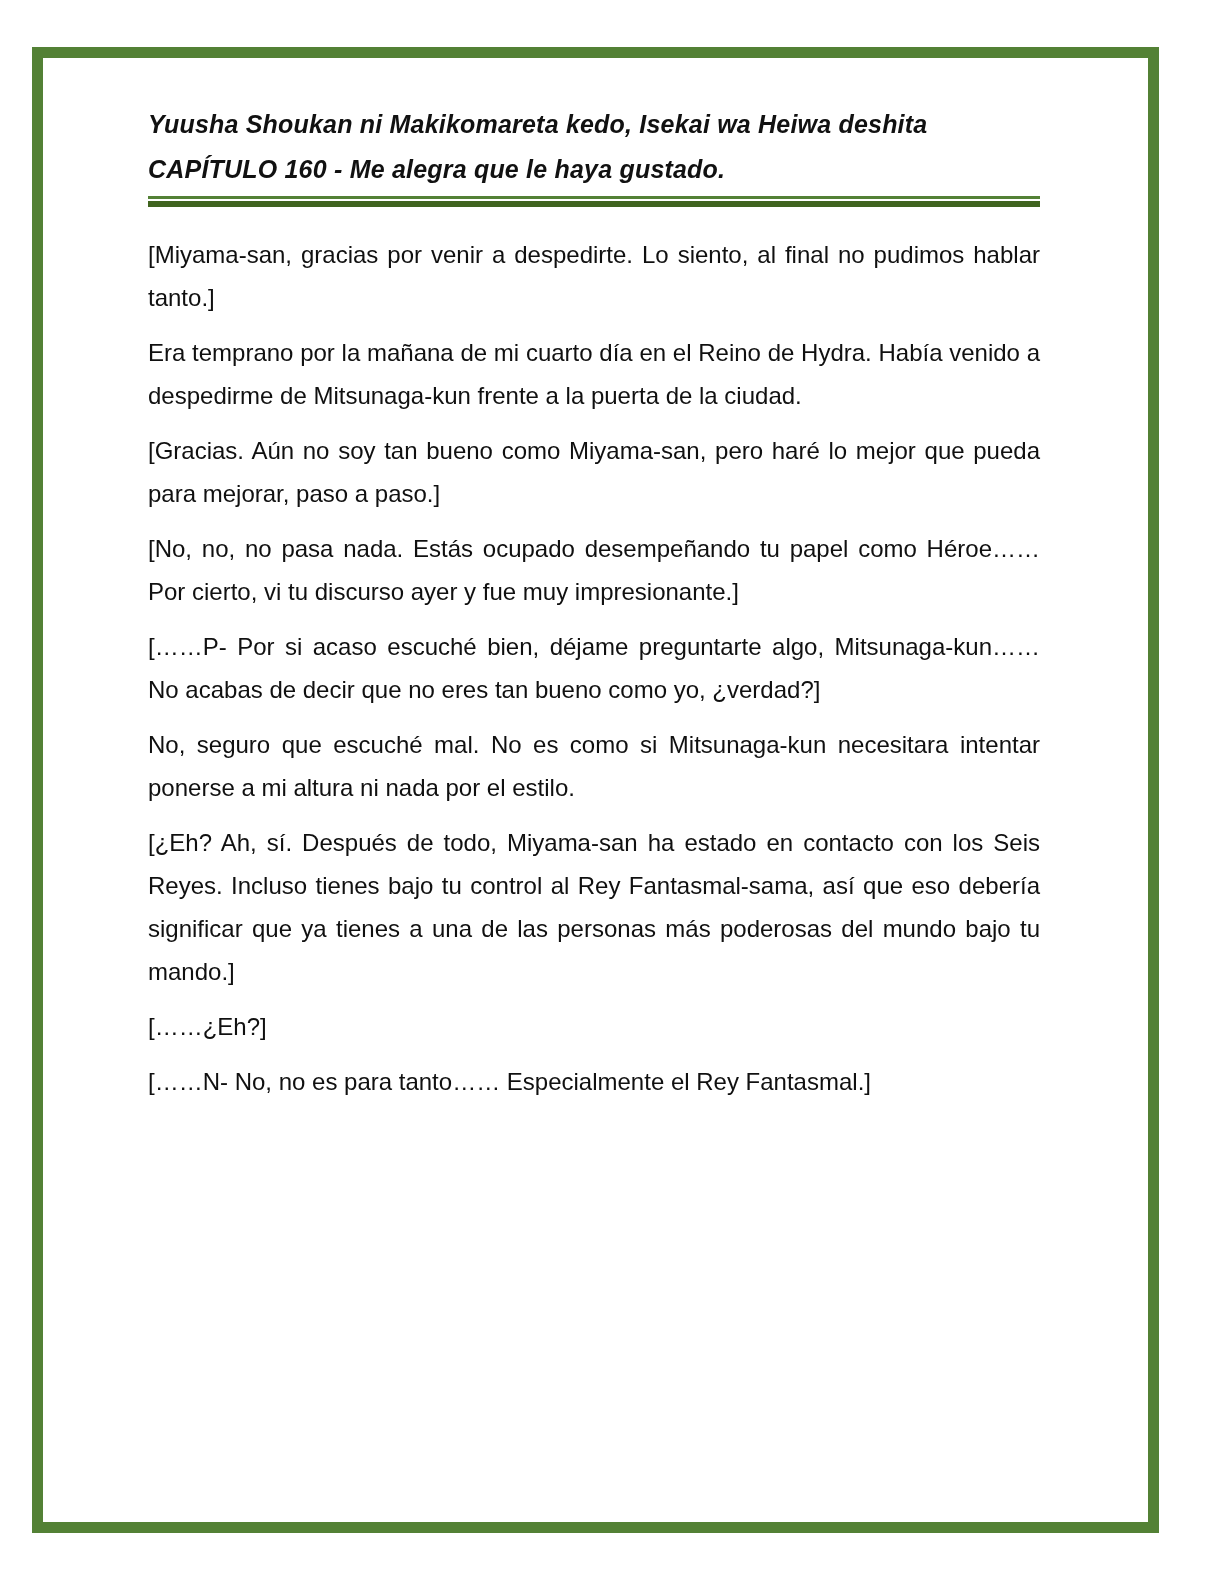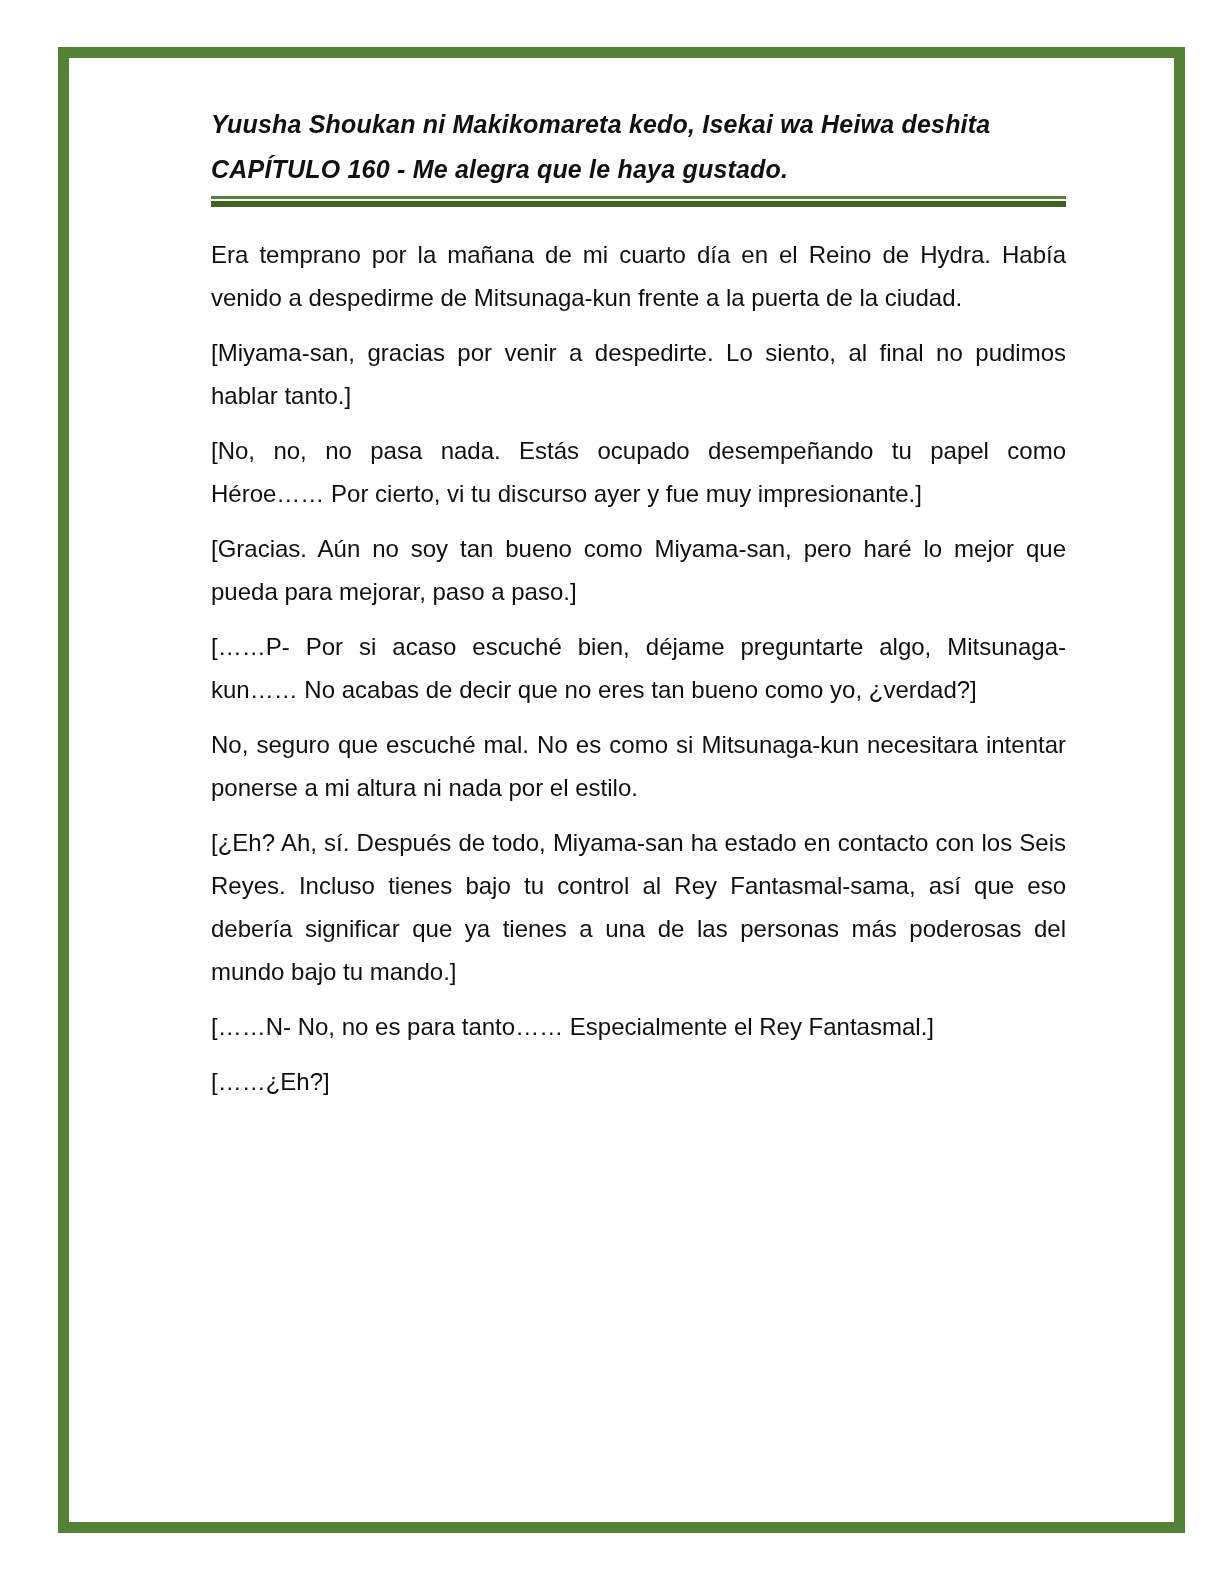--- a/index.html
+++ b/index.html
@@ -10,29 +10,28 @@
   body {
     position: relative;
     width: 1224px;
     height: 1584px;
     overflow: hidden;
     font-family: "Liberation Sans", sans-serif;
     color: #000000;
   }
   .page-frame {
     position: absolute;
-    left: 58px;
+    left: 32px;
     top: 47px;
     width: 1127px;
     height: 1486px;
     box-sizing: border-box;
     border: 11px solid var(--frame-green, #538135);
     background: #ffffff;
     overflow: hidden;
-    padding-left: 37px;
   }
   .content {
     box-sizing: border-box;
     padding: 44px 108px 0 105px;
   }
   .doc-title {
     margin: 0;
     font-size: 25px;
     line-height: 45px;
     font-weight: bold;
@@ -77,25 +76,25 @@
       <span class="title-line">Yuusha Shoukan ni Makikomareta kedo, Isekai wa Heiwa deshita</span>
       <span class="title-line">CAPÍTULO 160 - Me alegra que le haya gustado.</span>
     </h1>
 
     <div class="title-rule">
       <div class="rule-thin"></div>
       <div class="rule-thick"></div>
     </div>
 
     <div class="body-text">
+      <p>[Miyama-san, gracias por venir a despedirte. Lo siento, al final no pudimos hablar tanto.]</p>
       <p>Era temprano por la mañana de mi cuarto día en el Reino de Hydra. Había venido a despedirme de Mitsunaga-kun frente a la puerta de la ciudad.</p>
-      <p>[Miyama-san, gracias por venir a despedirte. Lo siento, al final no pudimos hablar tanto.]</p>
+      <p>[Gracias. Aún no soy tan bueno como Miyama-san, pero haré lo mejor que pueda para mejorar, paso a paso.]</p>
       <p>[No, no, no pasa nada. Estás ocupado desempeñando tu papel como Héroe…… Por cierto, vi tu discurso ayer y fue muy impresionante.]</p>
-      <p>[Gracias. Aún no soy tan bueno como Miyama-san, pero haré lo mejor que pueda para mejorar, paso a paso.]</p>
       <p>[……P- Por si acaso escuché bien, déjame preguntarte algo, Mitsunaga-kun…… No acabas de decir que no eres tan bueno como yo, ¿verdad?]</p>
       <p>No, seguro que escuché mal. No es como si Mitsunaga-kun necesitara intentar ponerse a mi altura ni nada por el estilo.</p>
       <p>[¿Eh? Ah, sí. Después de todo, Miyama-san ha estado en contacto con los Seis Reyes. Incluso tienes bajo tu control al Rey Fantasmal-sama, así que eso debería significar que ya tienes a una de las personas más poderosas del mundo bajo tu mando.]</p>
+      <p>[……¿Eh?]</p>
       <p>[……N- No, no es para tanto…… Especialmente el Rey Fantasmal.]</p>
-      <p>[……¿Eh?]</p>
     </div>
 
   </div>
 </div>
 
 </body></html>

